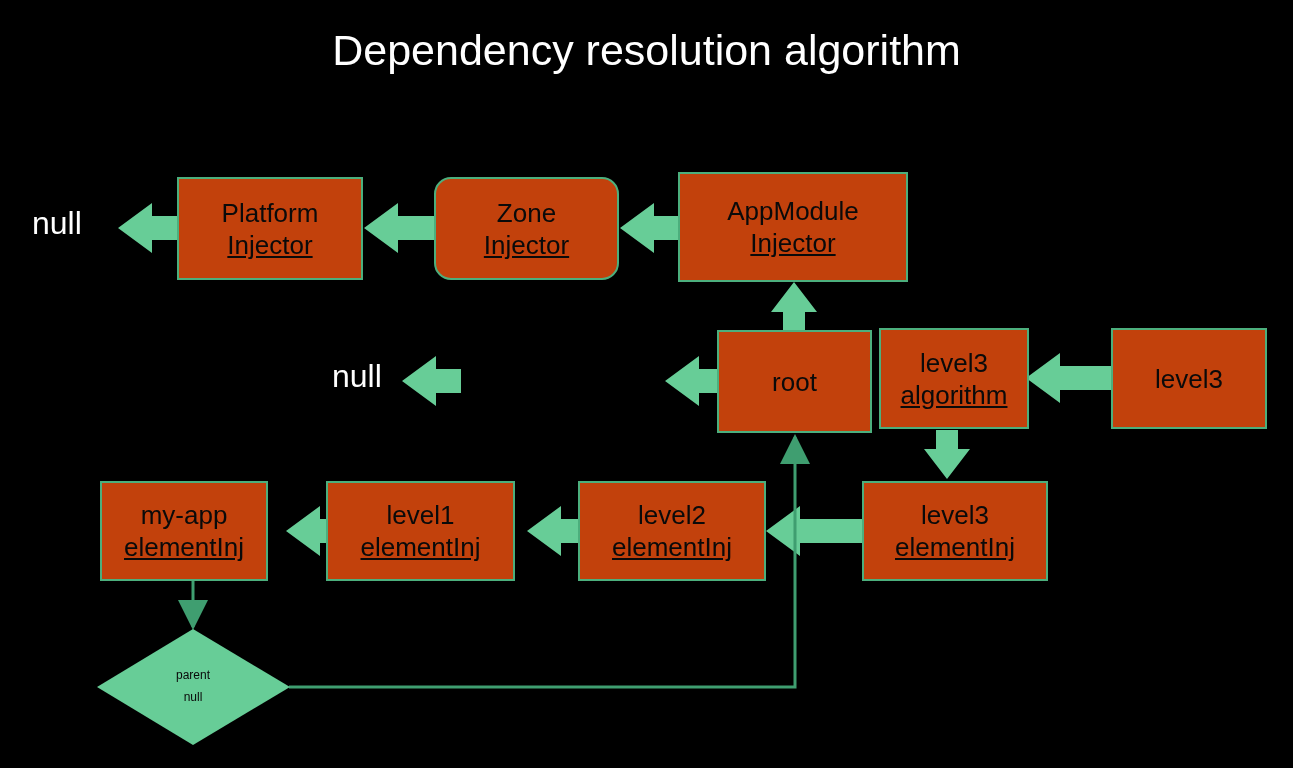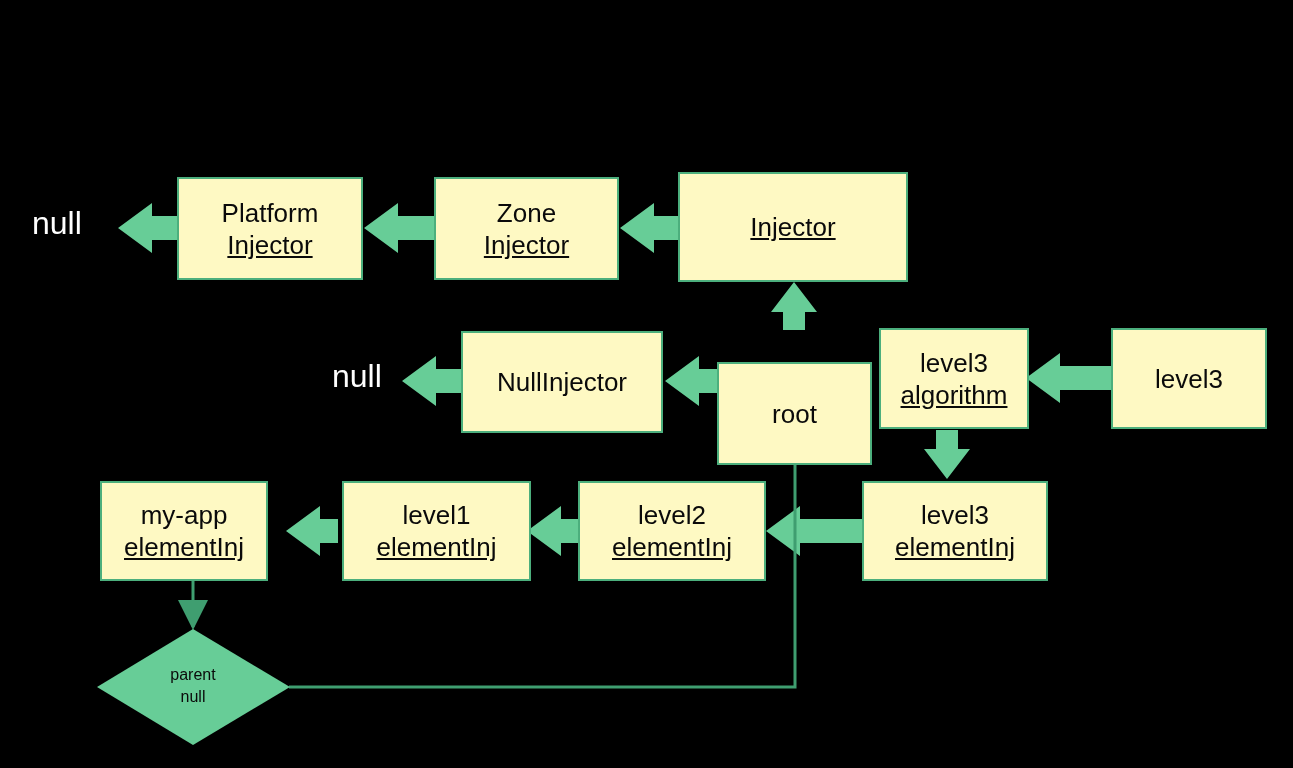--- a/index.html
+++ b/index.html
@@ -32,21 +32,21 @@
     color: #ffffff;
     font-size: 43px;
     font-family: "Liberation Sans", sans-serif;
     font-weight: 400;
     letter-spacing: 0px;
     white-space: nowrap;
   }
   .node {
     position: absolute;
     box-sizing: border-box;
-    background: #fef9c3;
+    background: #c2410c;
     border: 2px solid #4caf7d;
     color: #0a0a0a;
     font-size: 26px;
     line-height: 32px;
     display: flex;
     flex-direction: column;
     align-items: center;
     justify-content: center;
     text-align: center;
     font-family: "Liberation Sans", sans-serif;
@@ -55,33 +55,34 @@
   .nulltext {
     position: absolute;
     color: #ffffff;
     font-size: 32px;
     font-family: "Liberation Sans", sans-serif;
     white-space: nowrap;
   }
   .diamond-label {
     position: absolute;
     color: #0a0a0a;
-    font-size: 16px;
+    font-size: 12px;
     line-height: 22px;
     text-align: center;
     font-family: "Liberation Sans", sans-serif;
     white-space: nowrap;
     pointer-events: none;
   }
 </style>
 </head>
 <body>
 
 <div id="canvas">
 
+  <div class="title">Dependency resolution algorithm</div>
 
   <svg id="diagram-svg" viewBox="0 0 1293 768" xmlns="http://www.w3.org/2000/svg">
     <defs>
       <marker id="thinhead" markerWidth="12" markerHeight="12" refX="9" refY="5" orient="auto">
         <path d="M0,0 L10,5 L0,10 z" fill="#3f9e70"></path>
       </marker>
     </defs>
 
     
     
@@ -145,52 +146,50 @@
   </svg>
 
   <div class="nulltext" style="left:32px; top:205px;">null</div>
   <div class="nulltext" style="left:332px; top:358px;">null</div>
 
   <div class="node" style="left:177px; top:177px; width:186px; height:103px;">
     <span class="line1">Platform</span>
     <span class="line2">Injector</span>
   </div>
 
-  <div class="node" style="left:434px; top:177px; width:185px; height:103px;">
+  <div class="node" style="left:434px; top:177px; width:185px; height:103px;border-radius:17px;">
     <span class="line1">Zone</span>
     <span class="line2">Injector</span>
   </div>
 
   <div class="node" style="left:678px; top:172px; width:230px; height:110px;">
+    <span class="line1">AppModule</span>
     <span class="line2">Injector</span>
   </div>
 
-  <div class="node" style="left:461px; top:331px; width:202px; height:102px;">
-    <span class="line1">NullInjector</span>
-  </div>
-
-  <div class="node" style="left:717px; top:330px; width:155px; height:103px;margin-top:32px;">
+
+  <div class="node" style="left:717px; top:330px; width:155px; height:103px;">
     <span class="line1">root</span>
   </div>
 
   <div class="node" style="left:879px; top:328px; width:150px; height:101px;">
     <span class="line1">level3</span>
     <span class="line2">algorithm</span>
   </div>
 
   <div class="node" style="left:1111px; top:328px; width:156px; height:101px;">
     <span class="line1">level3</span>
   </div>
 
   <div class="node" style="left:100px; top:481px; width:168px; height:100px;">
     <span class="line1">my-app</span>
     <span class="line2">elementInj</span>
   </div>
 
-  <div class="node" style="left:342px; top:481px; width:189px; height:100px;">
+  <div class="node" style="left:326px; top:481px; width:189px; height:100px;">
     <span class="line1">level1</span>
     <span class="line2">elementInj</span>
   </div>
 
   <div class="node" style="left:578px; top:481px; width:188px; height:100px;align-items:center;">
     <span class="line1">level2</span>
     <span class="line2">elementInj</span>
   </div>
 
   <div class="node" style="left:862px; top:481px; width:186px; height:100px;">

